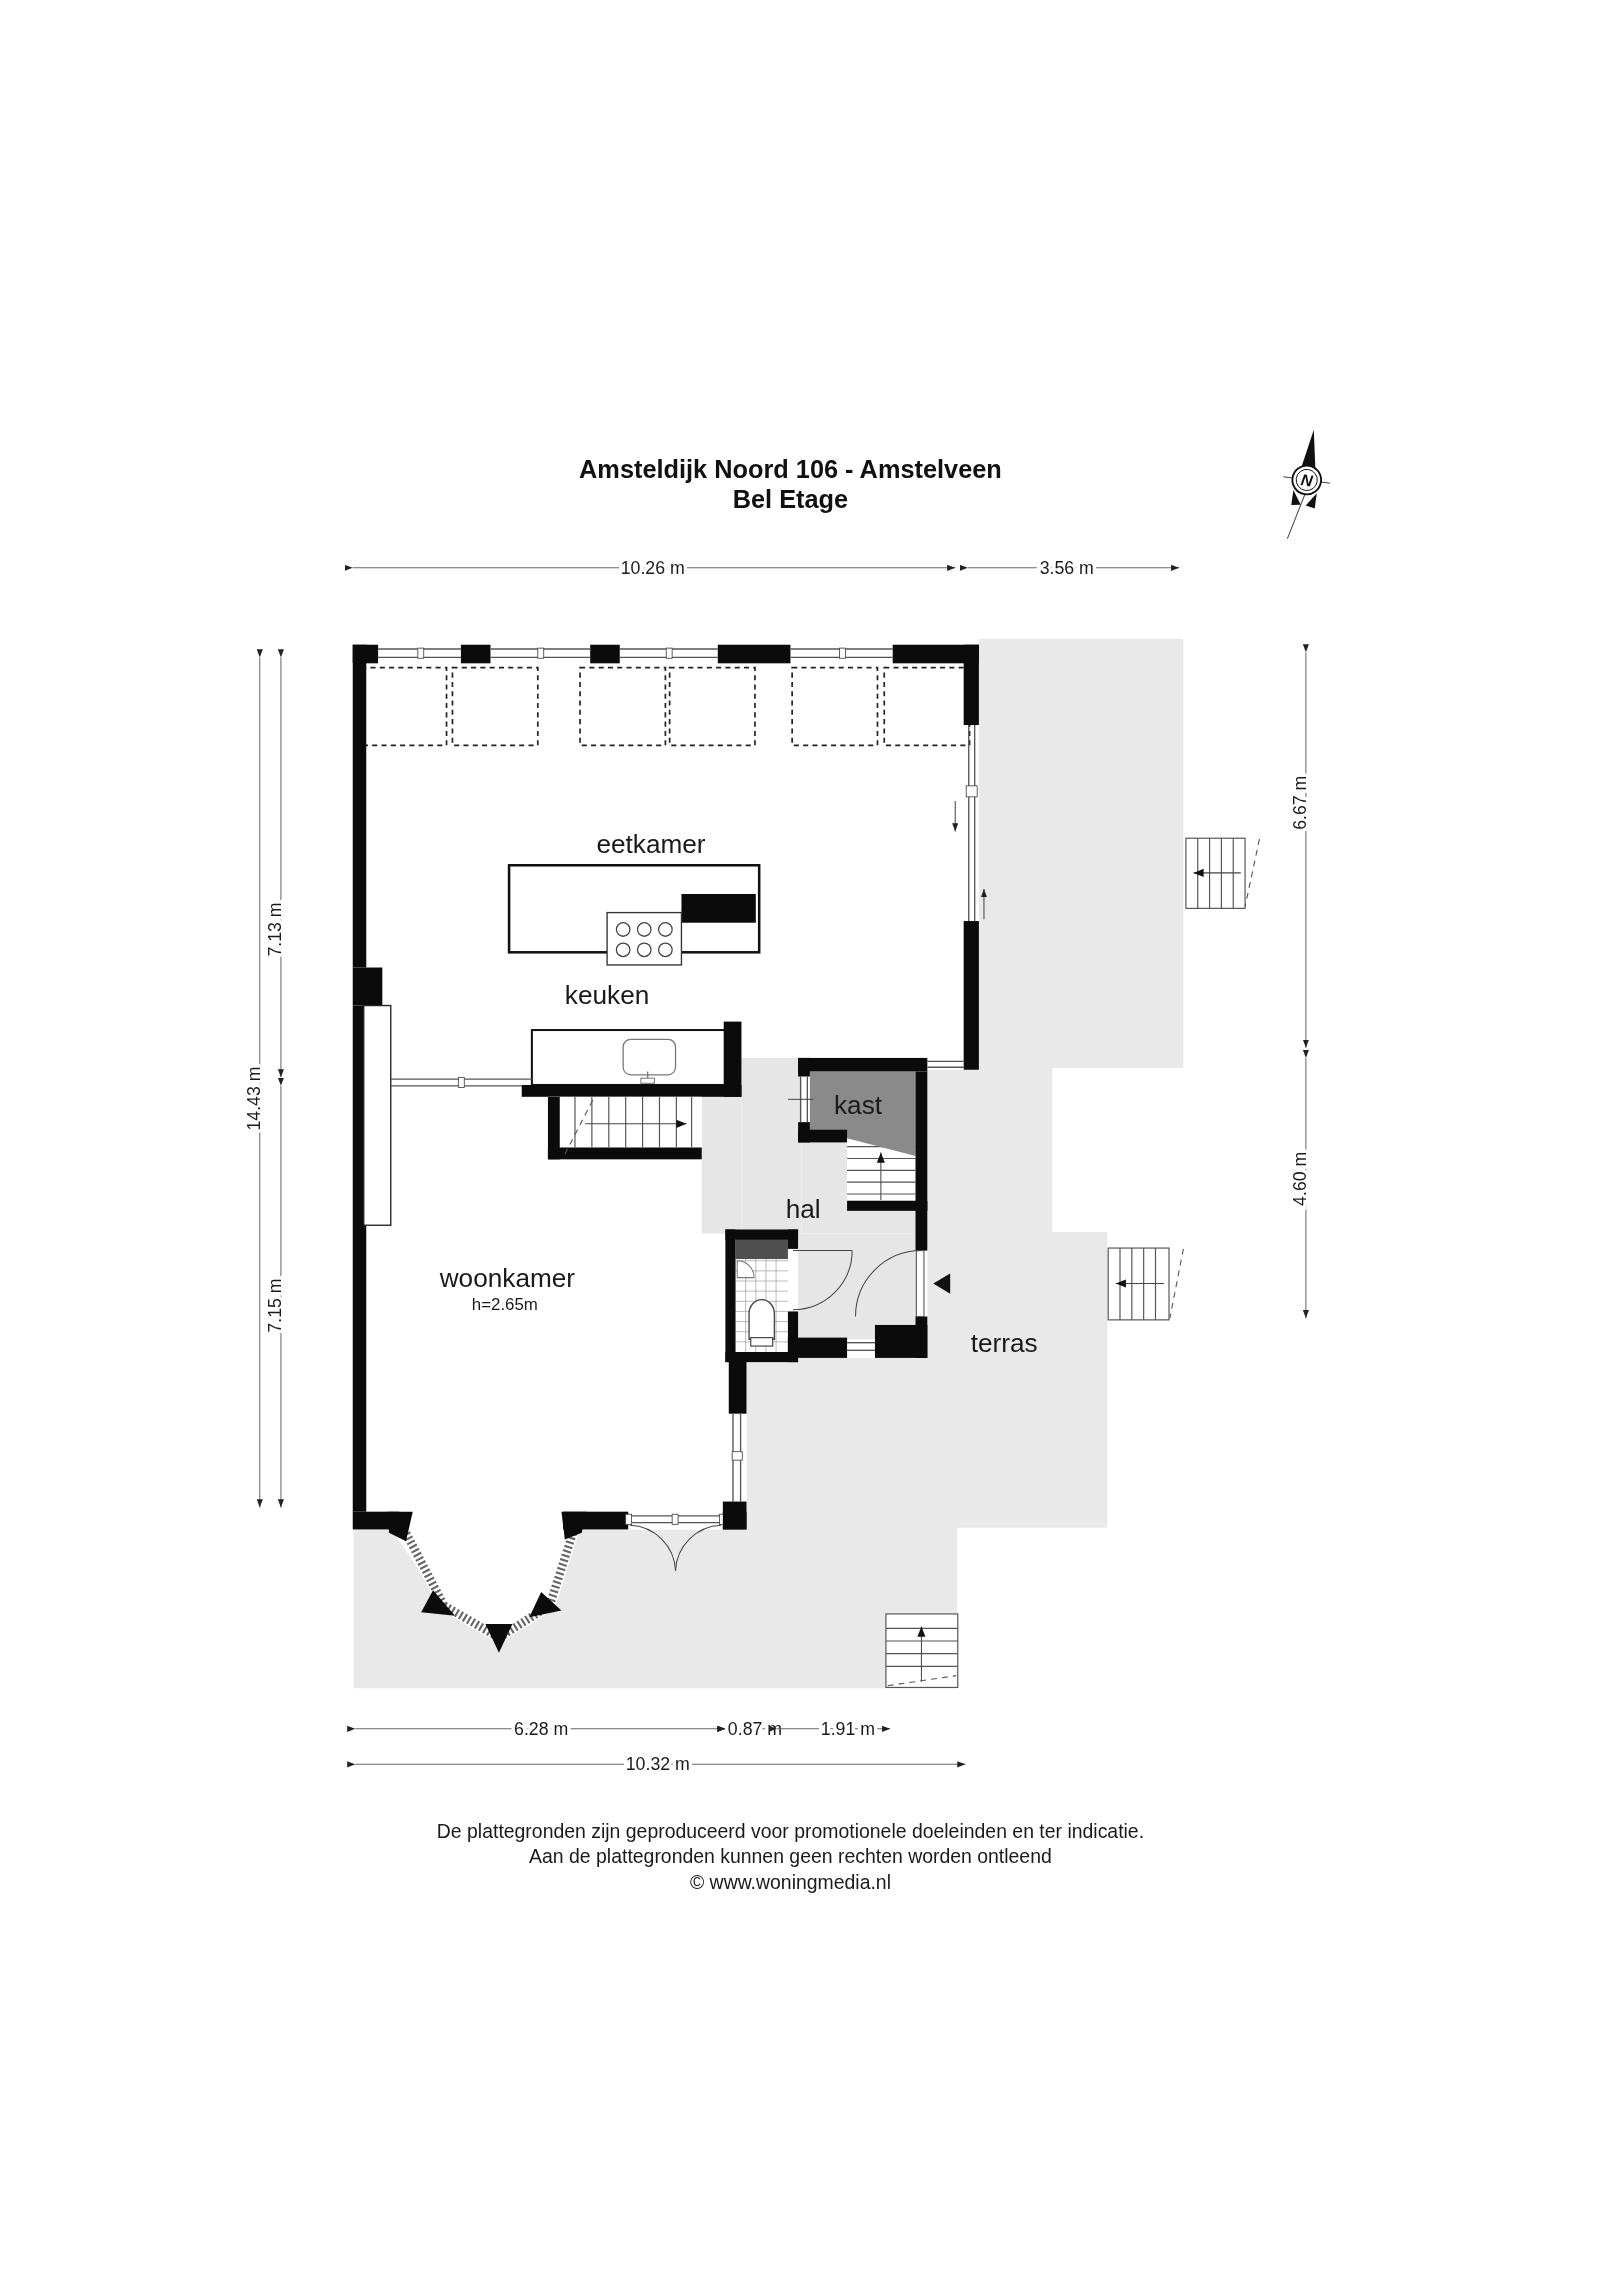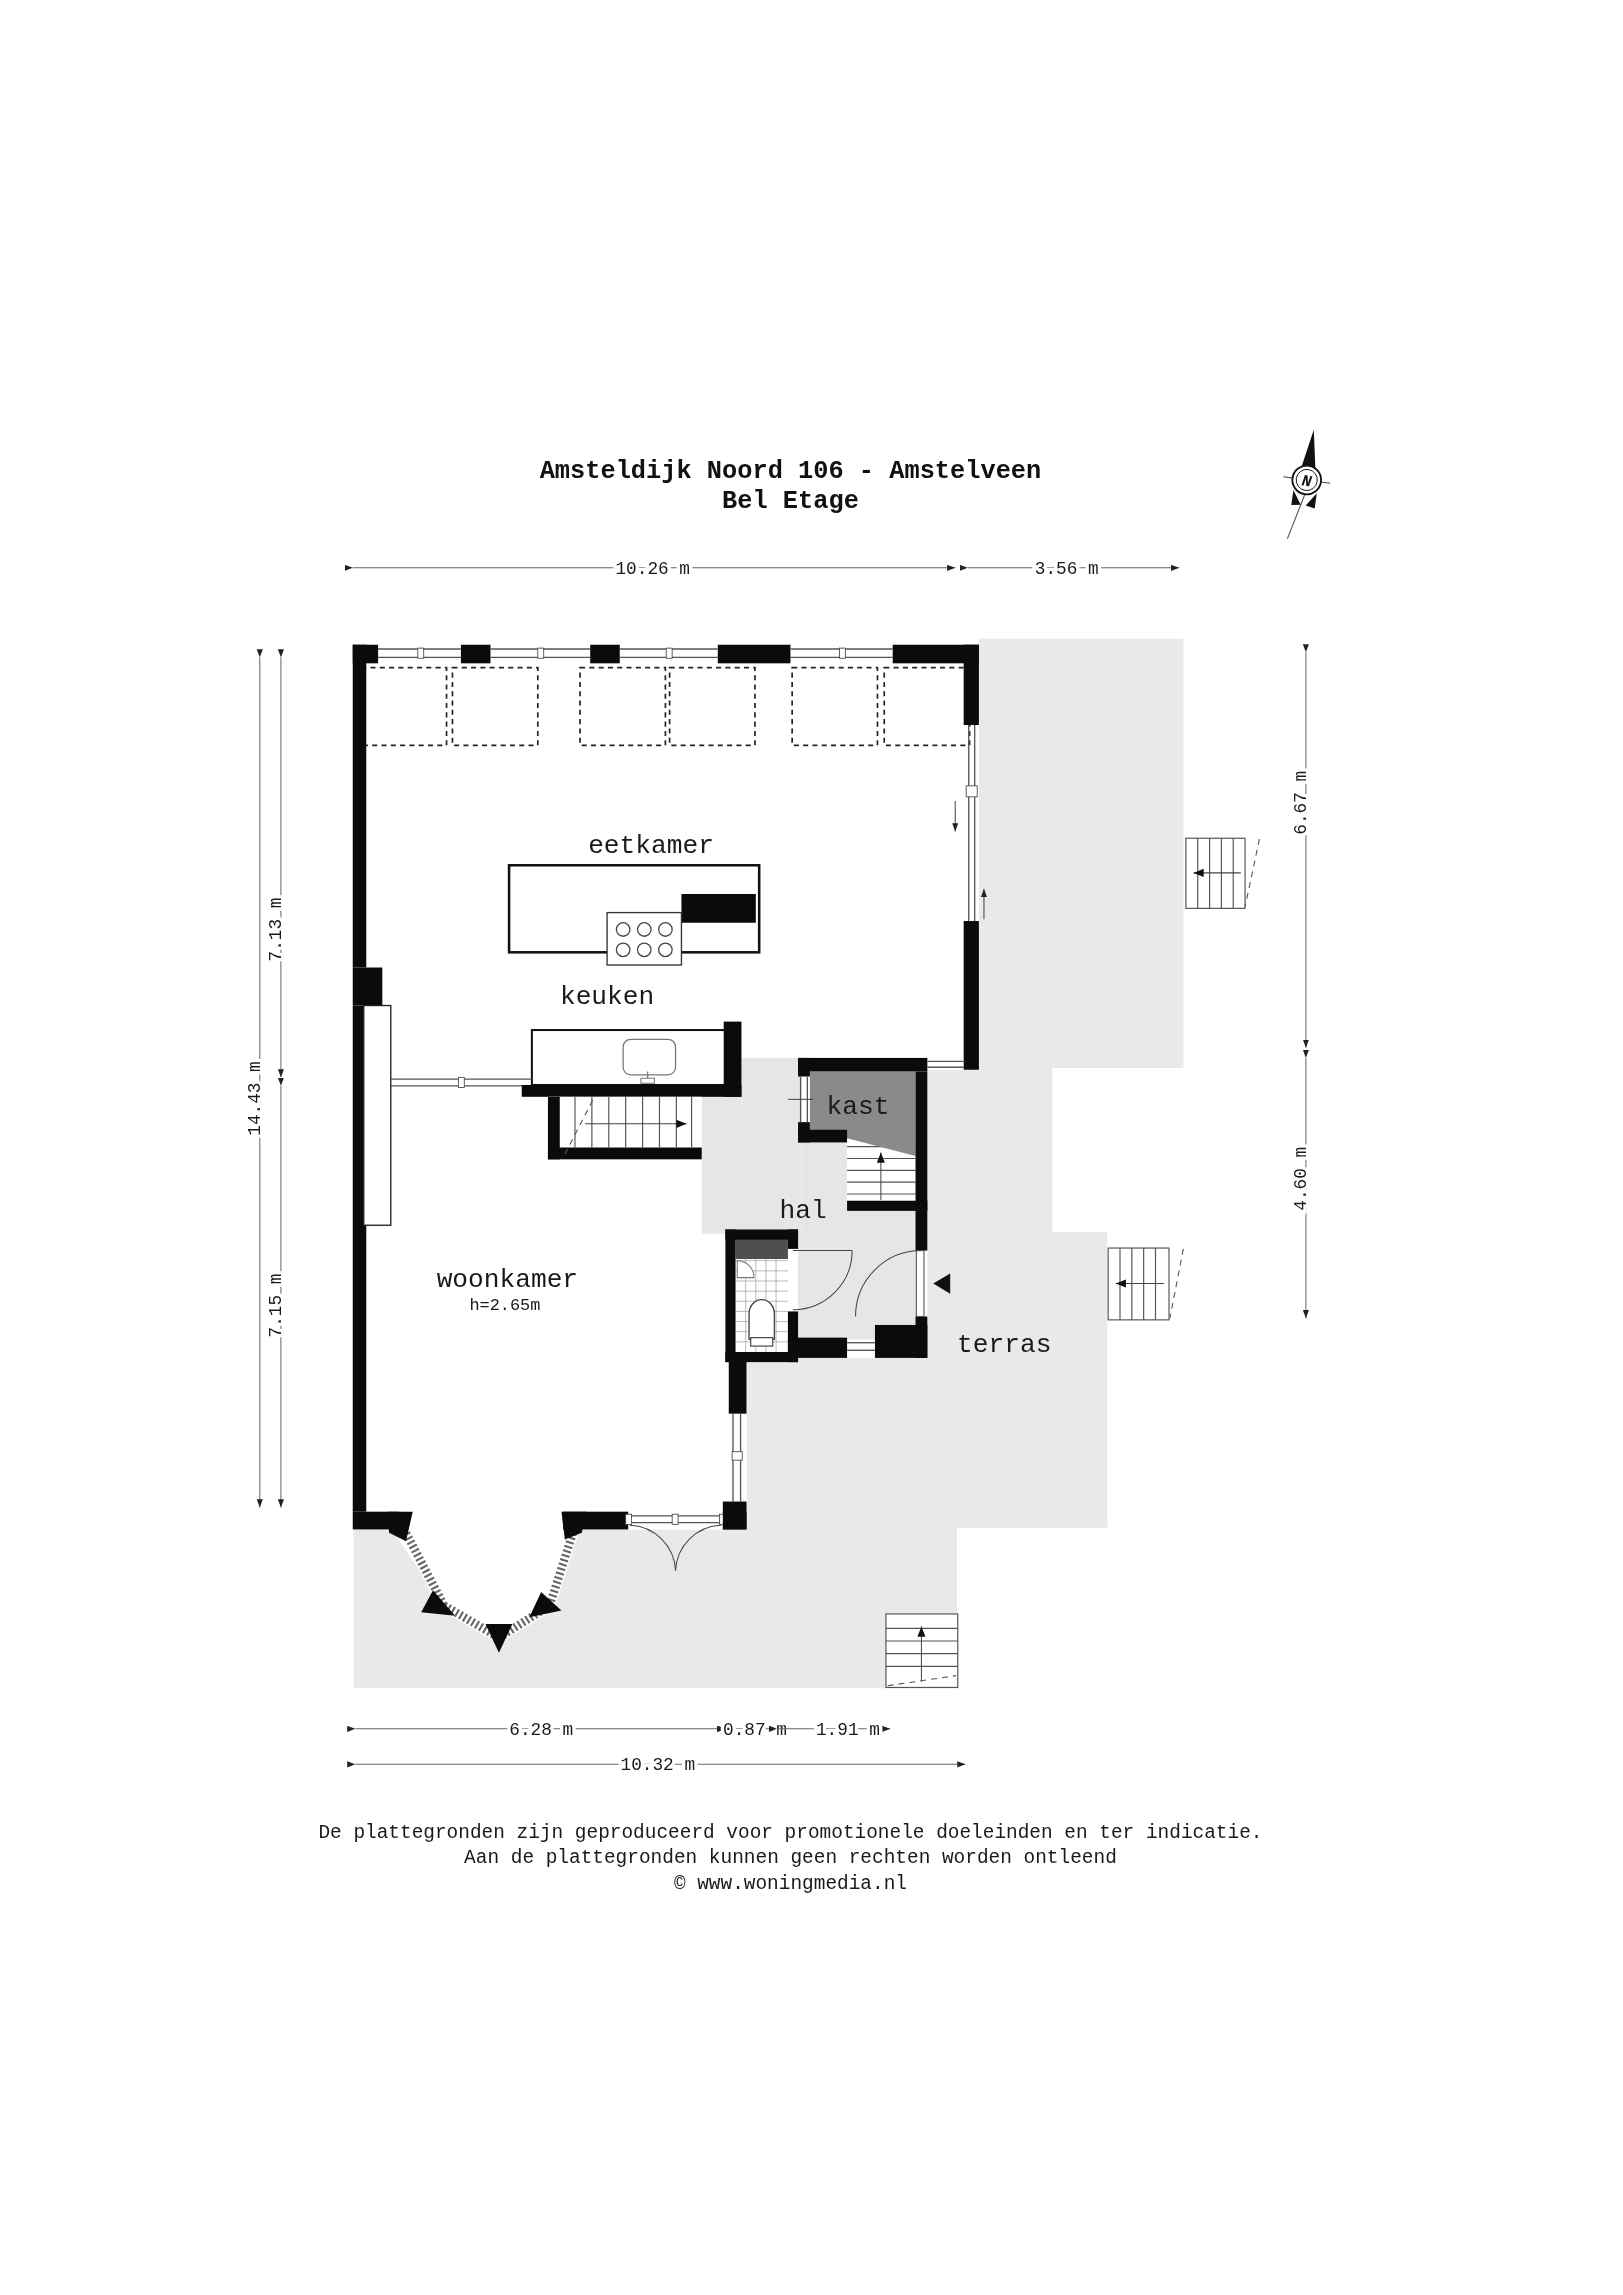--- a/index.html
+++ b/index.html
@@ -1,17 +1,17 @@
 <!DOCTYPE html>
 <html style="font-size:13.5px"><head>
 <meta charset="utf-8">
 <style>
   html,body{margin:0;padding:0;background:#ffffff;}
   body{width:1624px;height:2295px;position:relative;font-family:"Liberation Sans",sans-serif;}
-  #plan-wrap{position:absolute;left:0;top:0;width:1596px;height:2295px;font-family:Liberation Mono, monospace;}
+  #plan-wrap{position:absolute;left:0;top:0;width:1596px;height:2295px;}
   svg text{fill:#111;}
   .title-t{font-size:30px;font-weight:700;}
   .room-t{font-size:31px;fill:#1a1a1a;}
   .small-t{font-size:20px;fill:#1a1a1a;}
   .dim-t{font-size:21px;fill:#1a1a1a;paint-order:stroke;stroke:#ffffff;stroke-width:8px;}
   .foot-t{font-size:23px;fill:#1a1a1a;}
   .wall{fill:#0b0b0b;stroke:none;}
   .winline{stroke:#555;stroke-width:1.6;fill:none;}
   .thin{stroke:#444;stroke-width:1.2;fill:none;}
   .dimline{stroke:#666;stroke-width:1.2;fill:none;}

